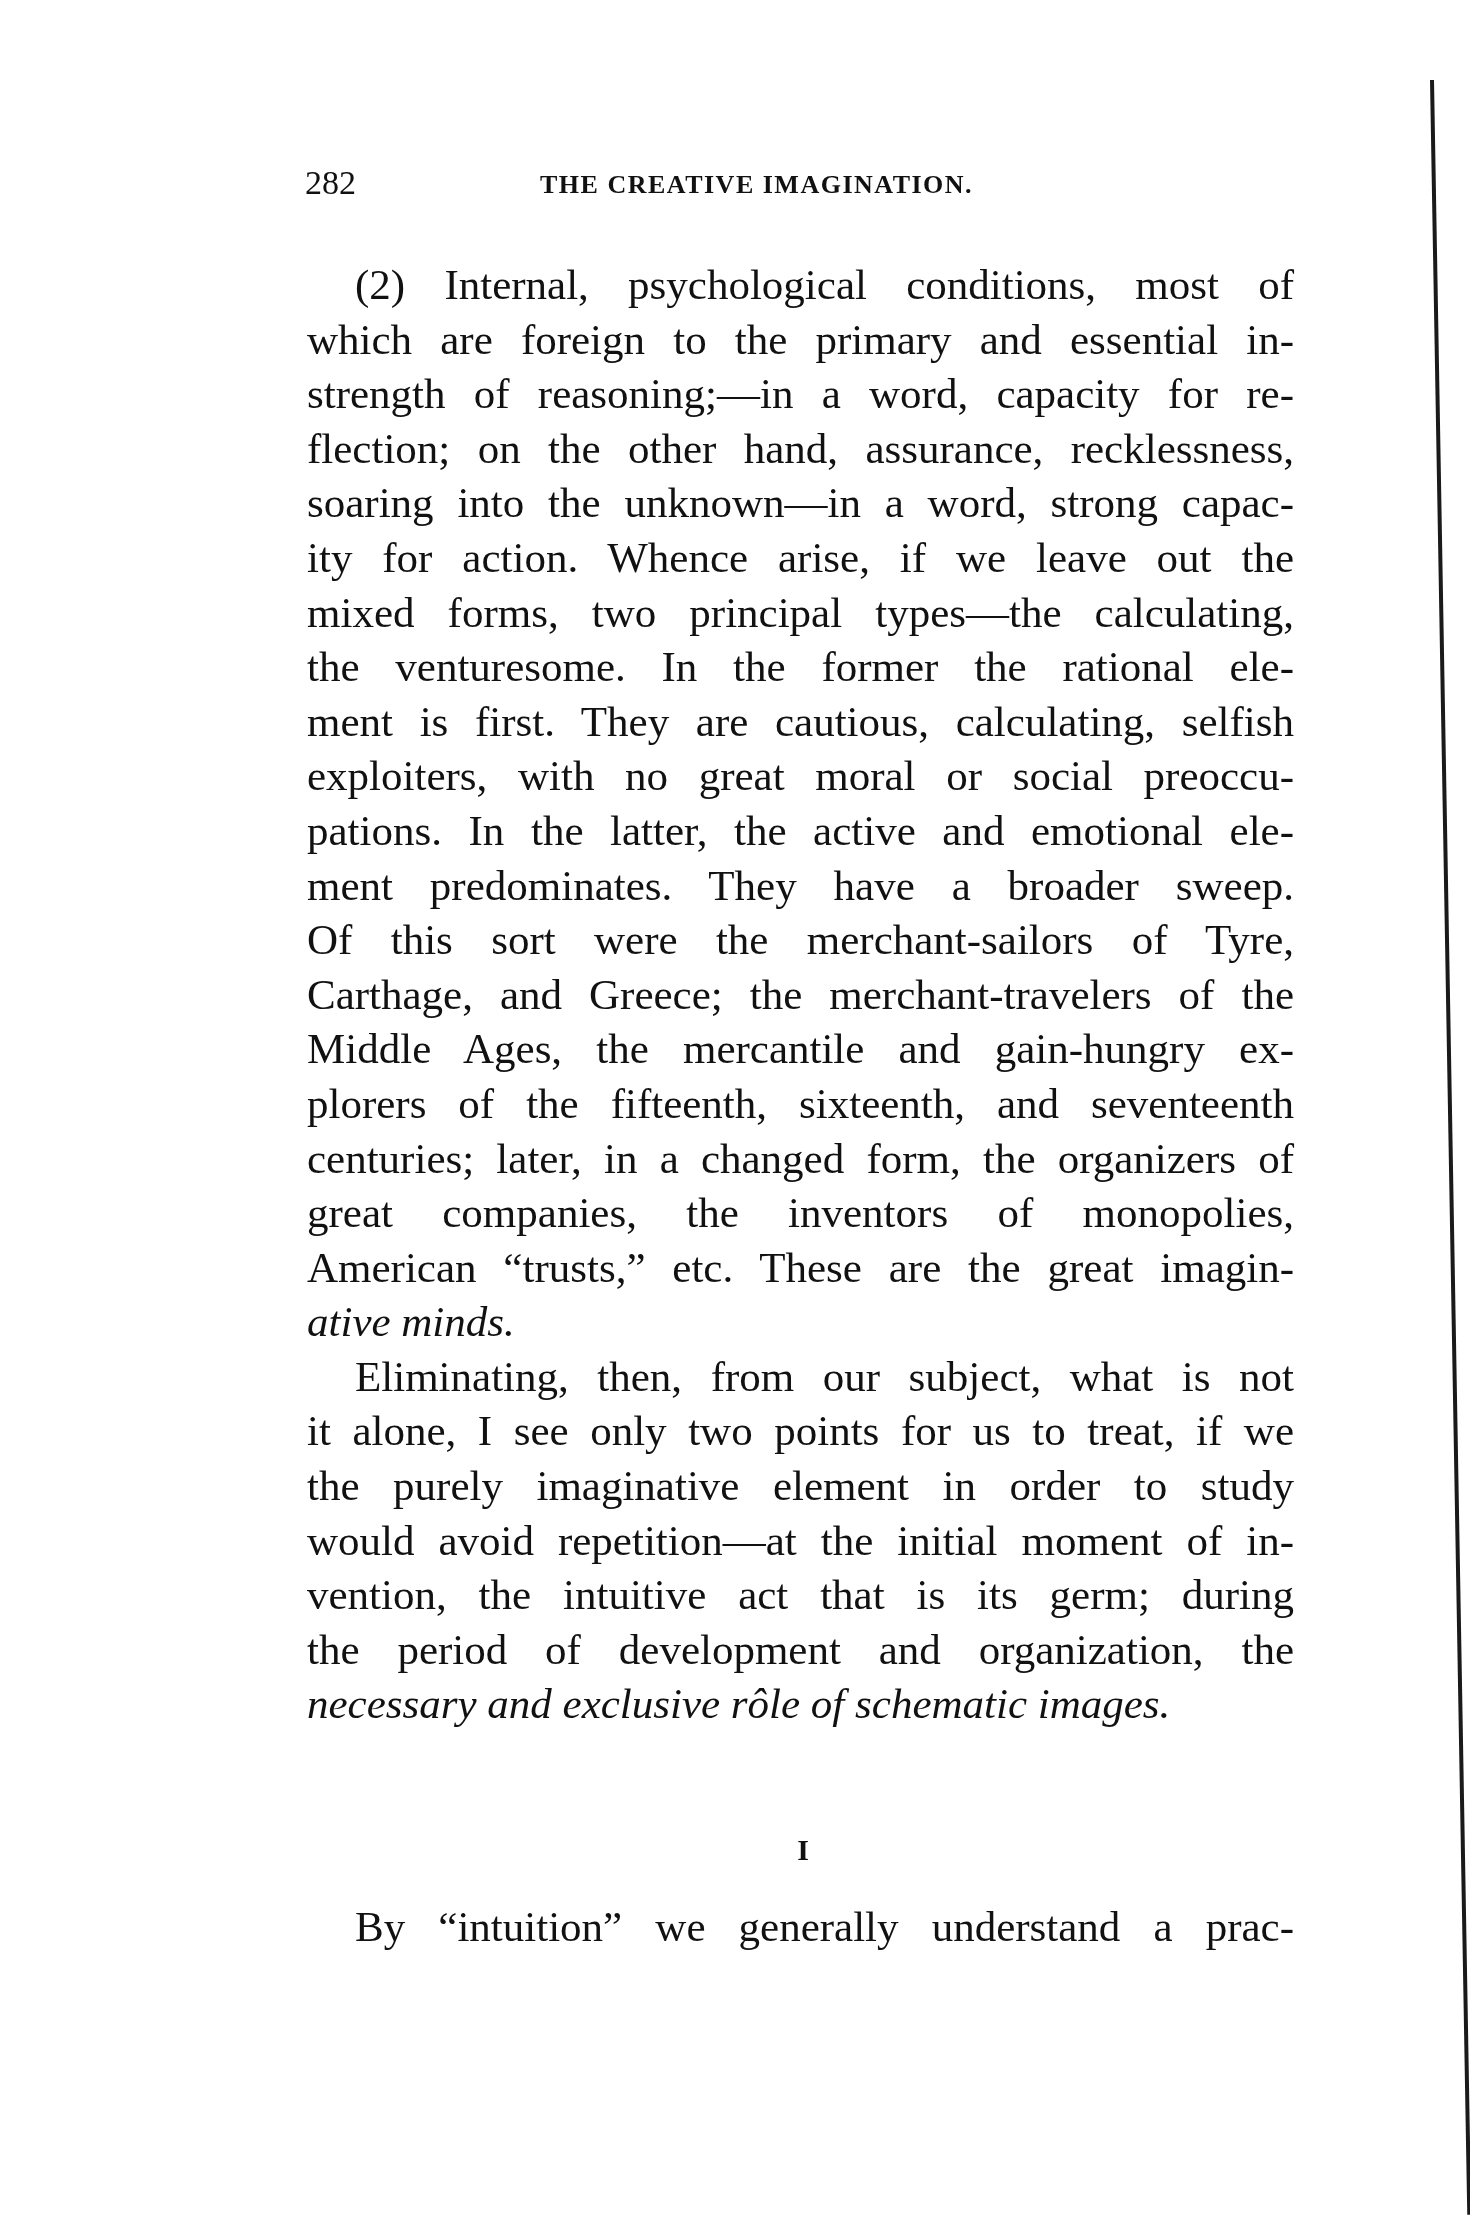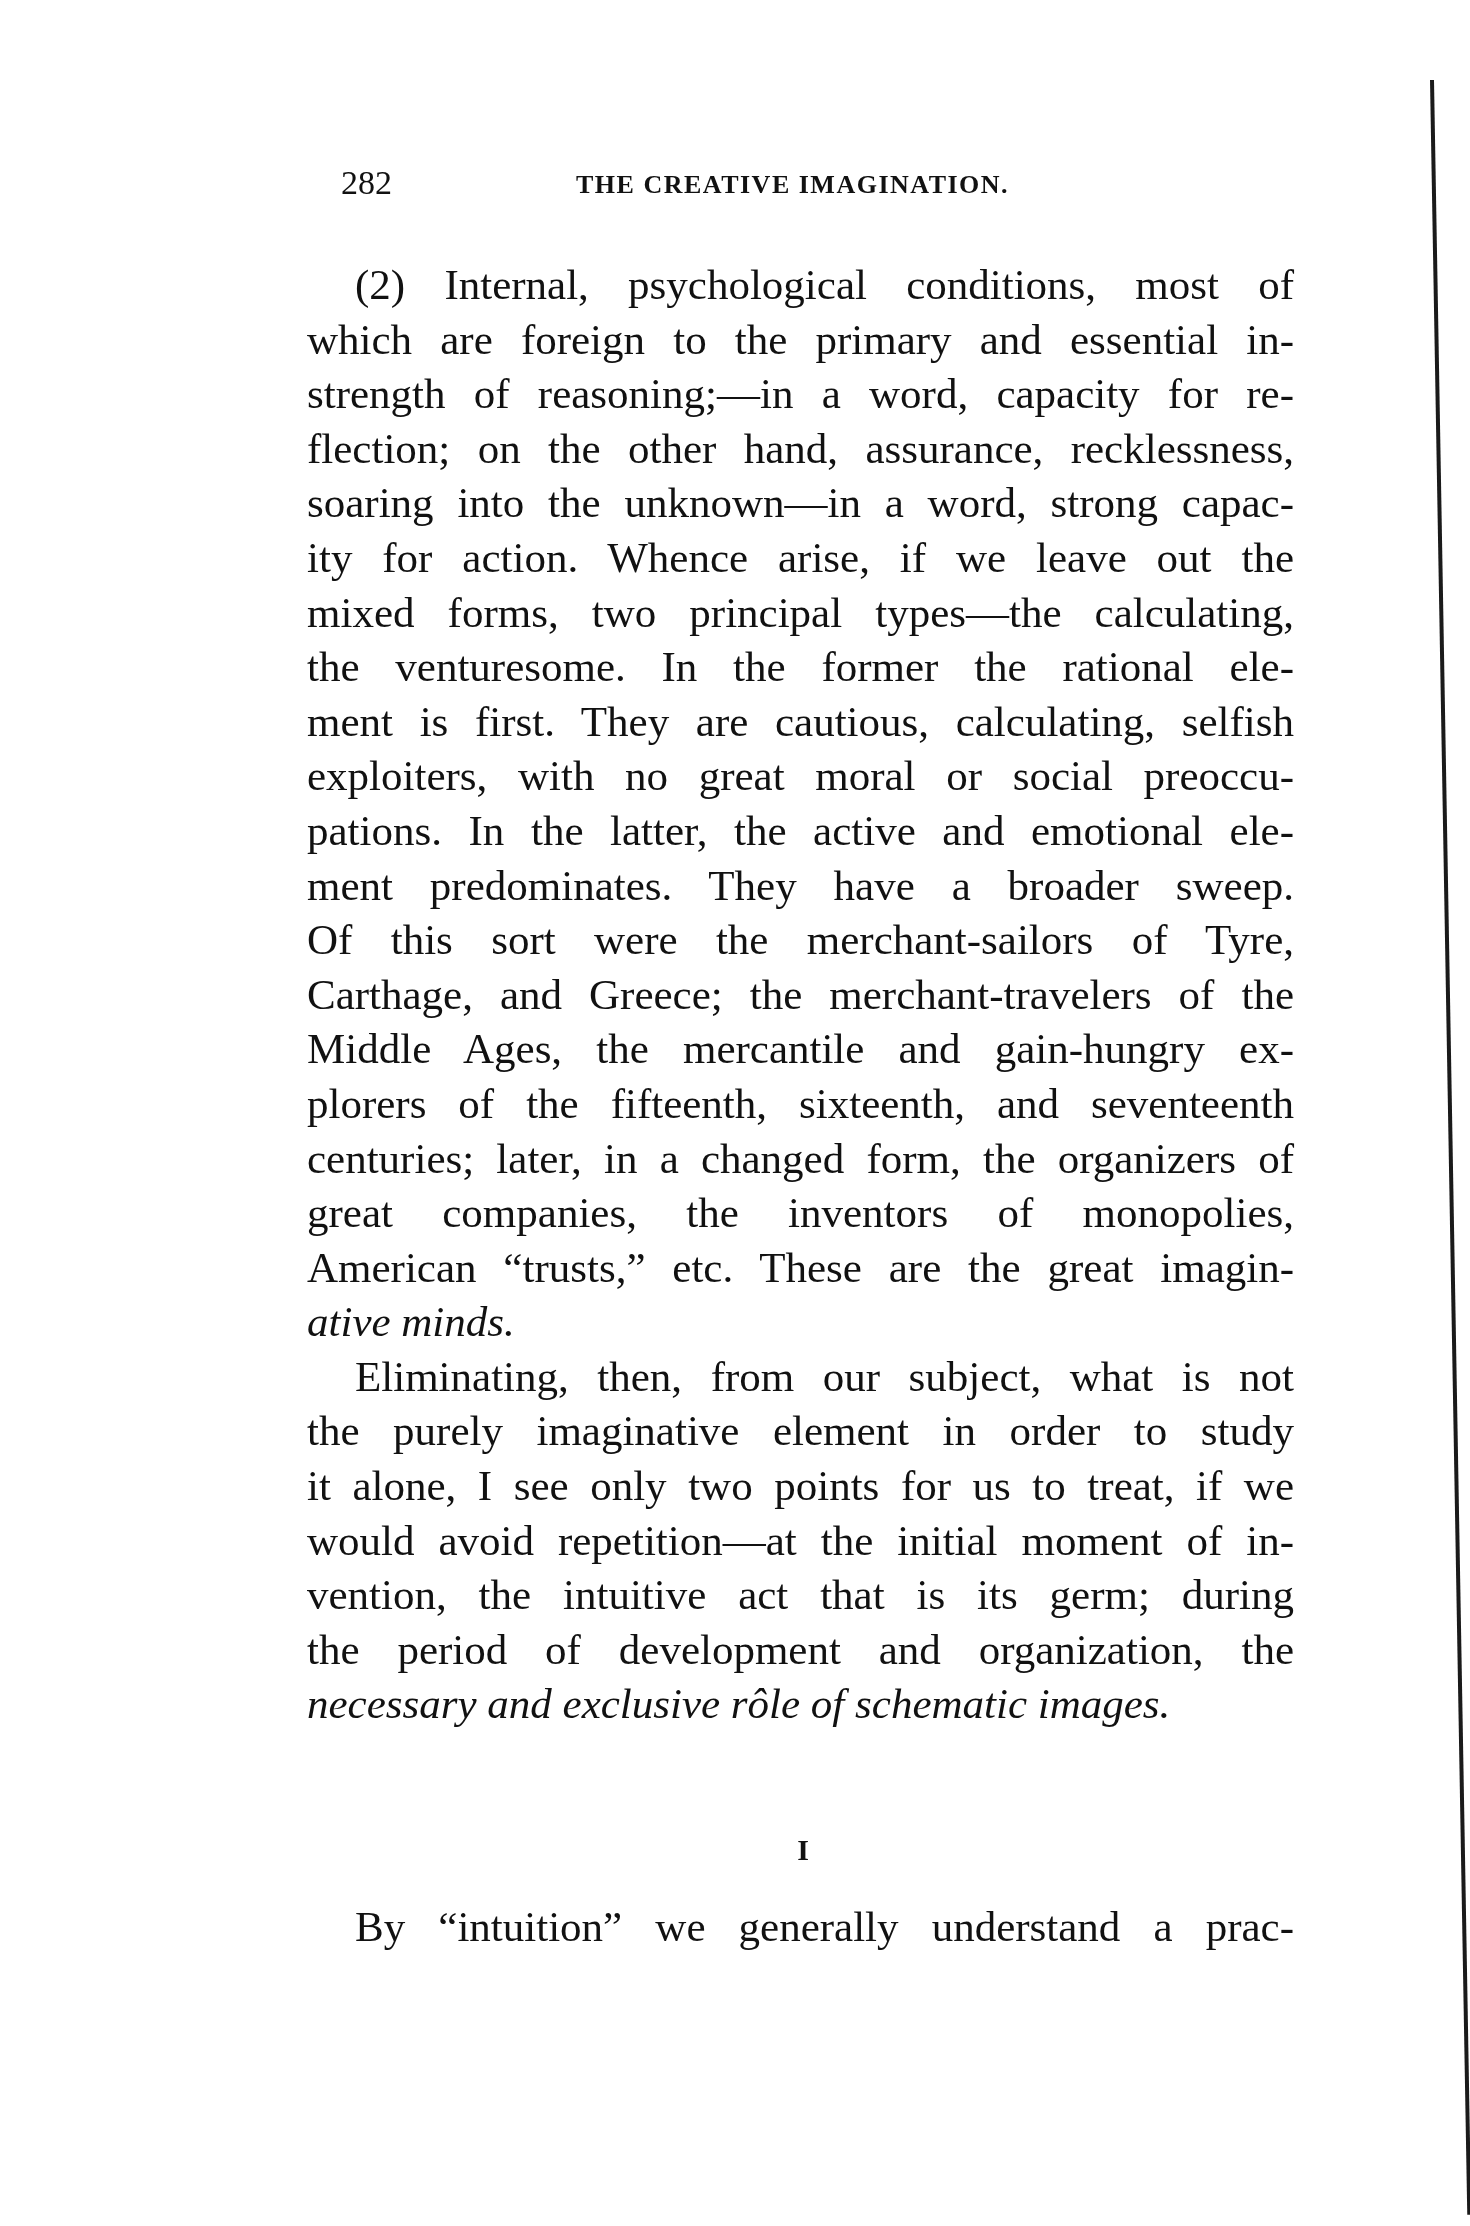--- a/index.html
+++ b/index.html
@@ -24,21 +24,20 @@
       background: #1a1a1a;
       transform-origin: top left;
       transform: rotate(-1deg);
     }
     .running-head {
       position: absolute;
       left: 305px;
       top: 163px;
       width: 760px;
       height: 40px;
-      margin-left: 36px;
     }
     .page-number {
       position: absolute;
       left: 0;
       top: 0;
       font-size: 34px;
       line-height: 40px;
       letter-spacing: 0px;
     }
     .running-title {
@@ -117,22 +116,22 @@
   <span class="line">Of this sort were the merchant-sailors of Tyre,</span>
   <span class="line">Carthage, and Greece; the merchant-travelers of the</span>
   <span class="line">Middle Ages, the mercantile and gain-hungry ex-</span>
   <span class="line">plorers of the fifteenth, sixteenth, and seventeenth</span>
   <span class="line">centuries; later, in a changed form, the organizers of</span>
   <span class="line">great companies, the inventors of monopolies,</span>
   <span class="line">American “trusts,” etc.  These are the great imagin-</span>
   <span class="line last">ative minds.</span>
 
   <span class="line indent">Eliminating, then, from our subject, what is not</span>
+  <span class="line">it alone, I see only two points for us to treat, if we</span>
   <span class="line">the purely imaginative element in order to study</span>
-  <span class="line">it alone, I see only two points for us to treat, if we</span>
   <span class="line">would avoid repetition—at the initial moment of in-</span>
   <span class="line">vention, the intuitive act that is its germ; during</span>
   <span class="line">the period of development and organization, the</span>
   <span class="line last">necessary and exclusive rôle of schematic images.</span>
 </div>
 
 <div class="section-marker">I</div>
 
 <div class="continuation">
   <span class="line indent">By “intuition” we generally understand a prac-</span>

